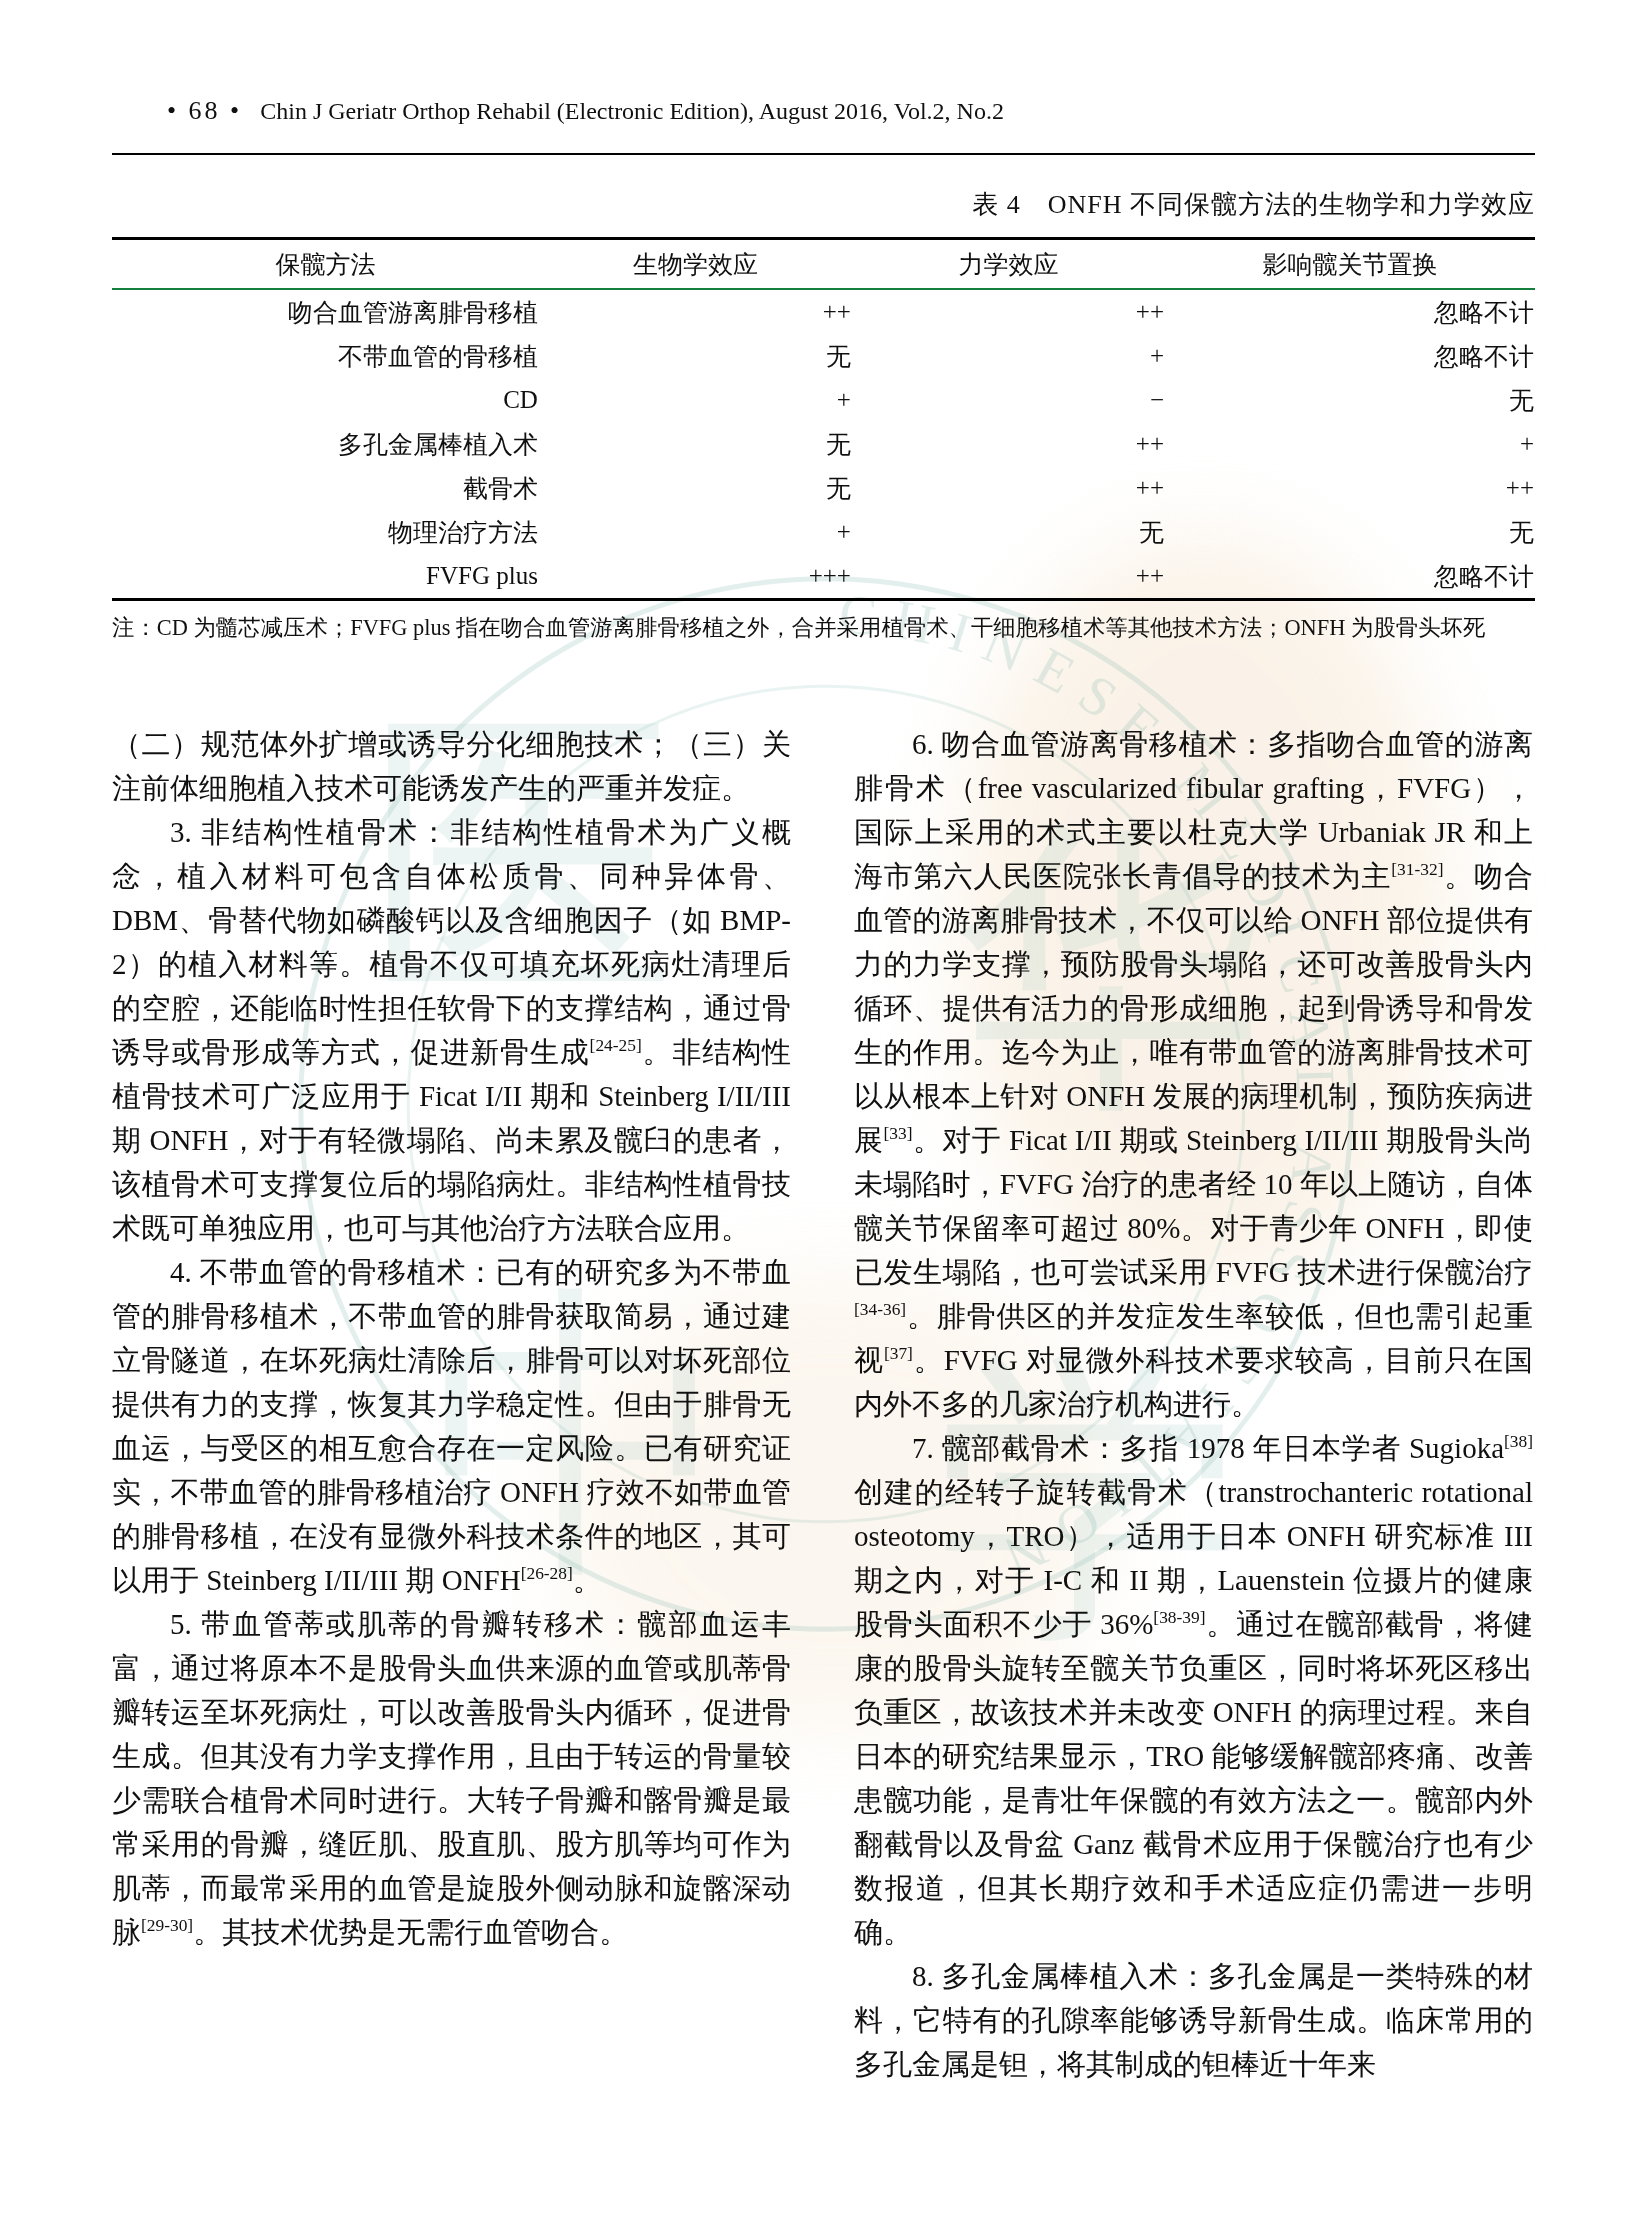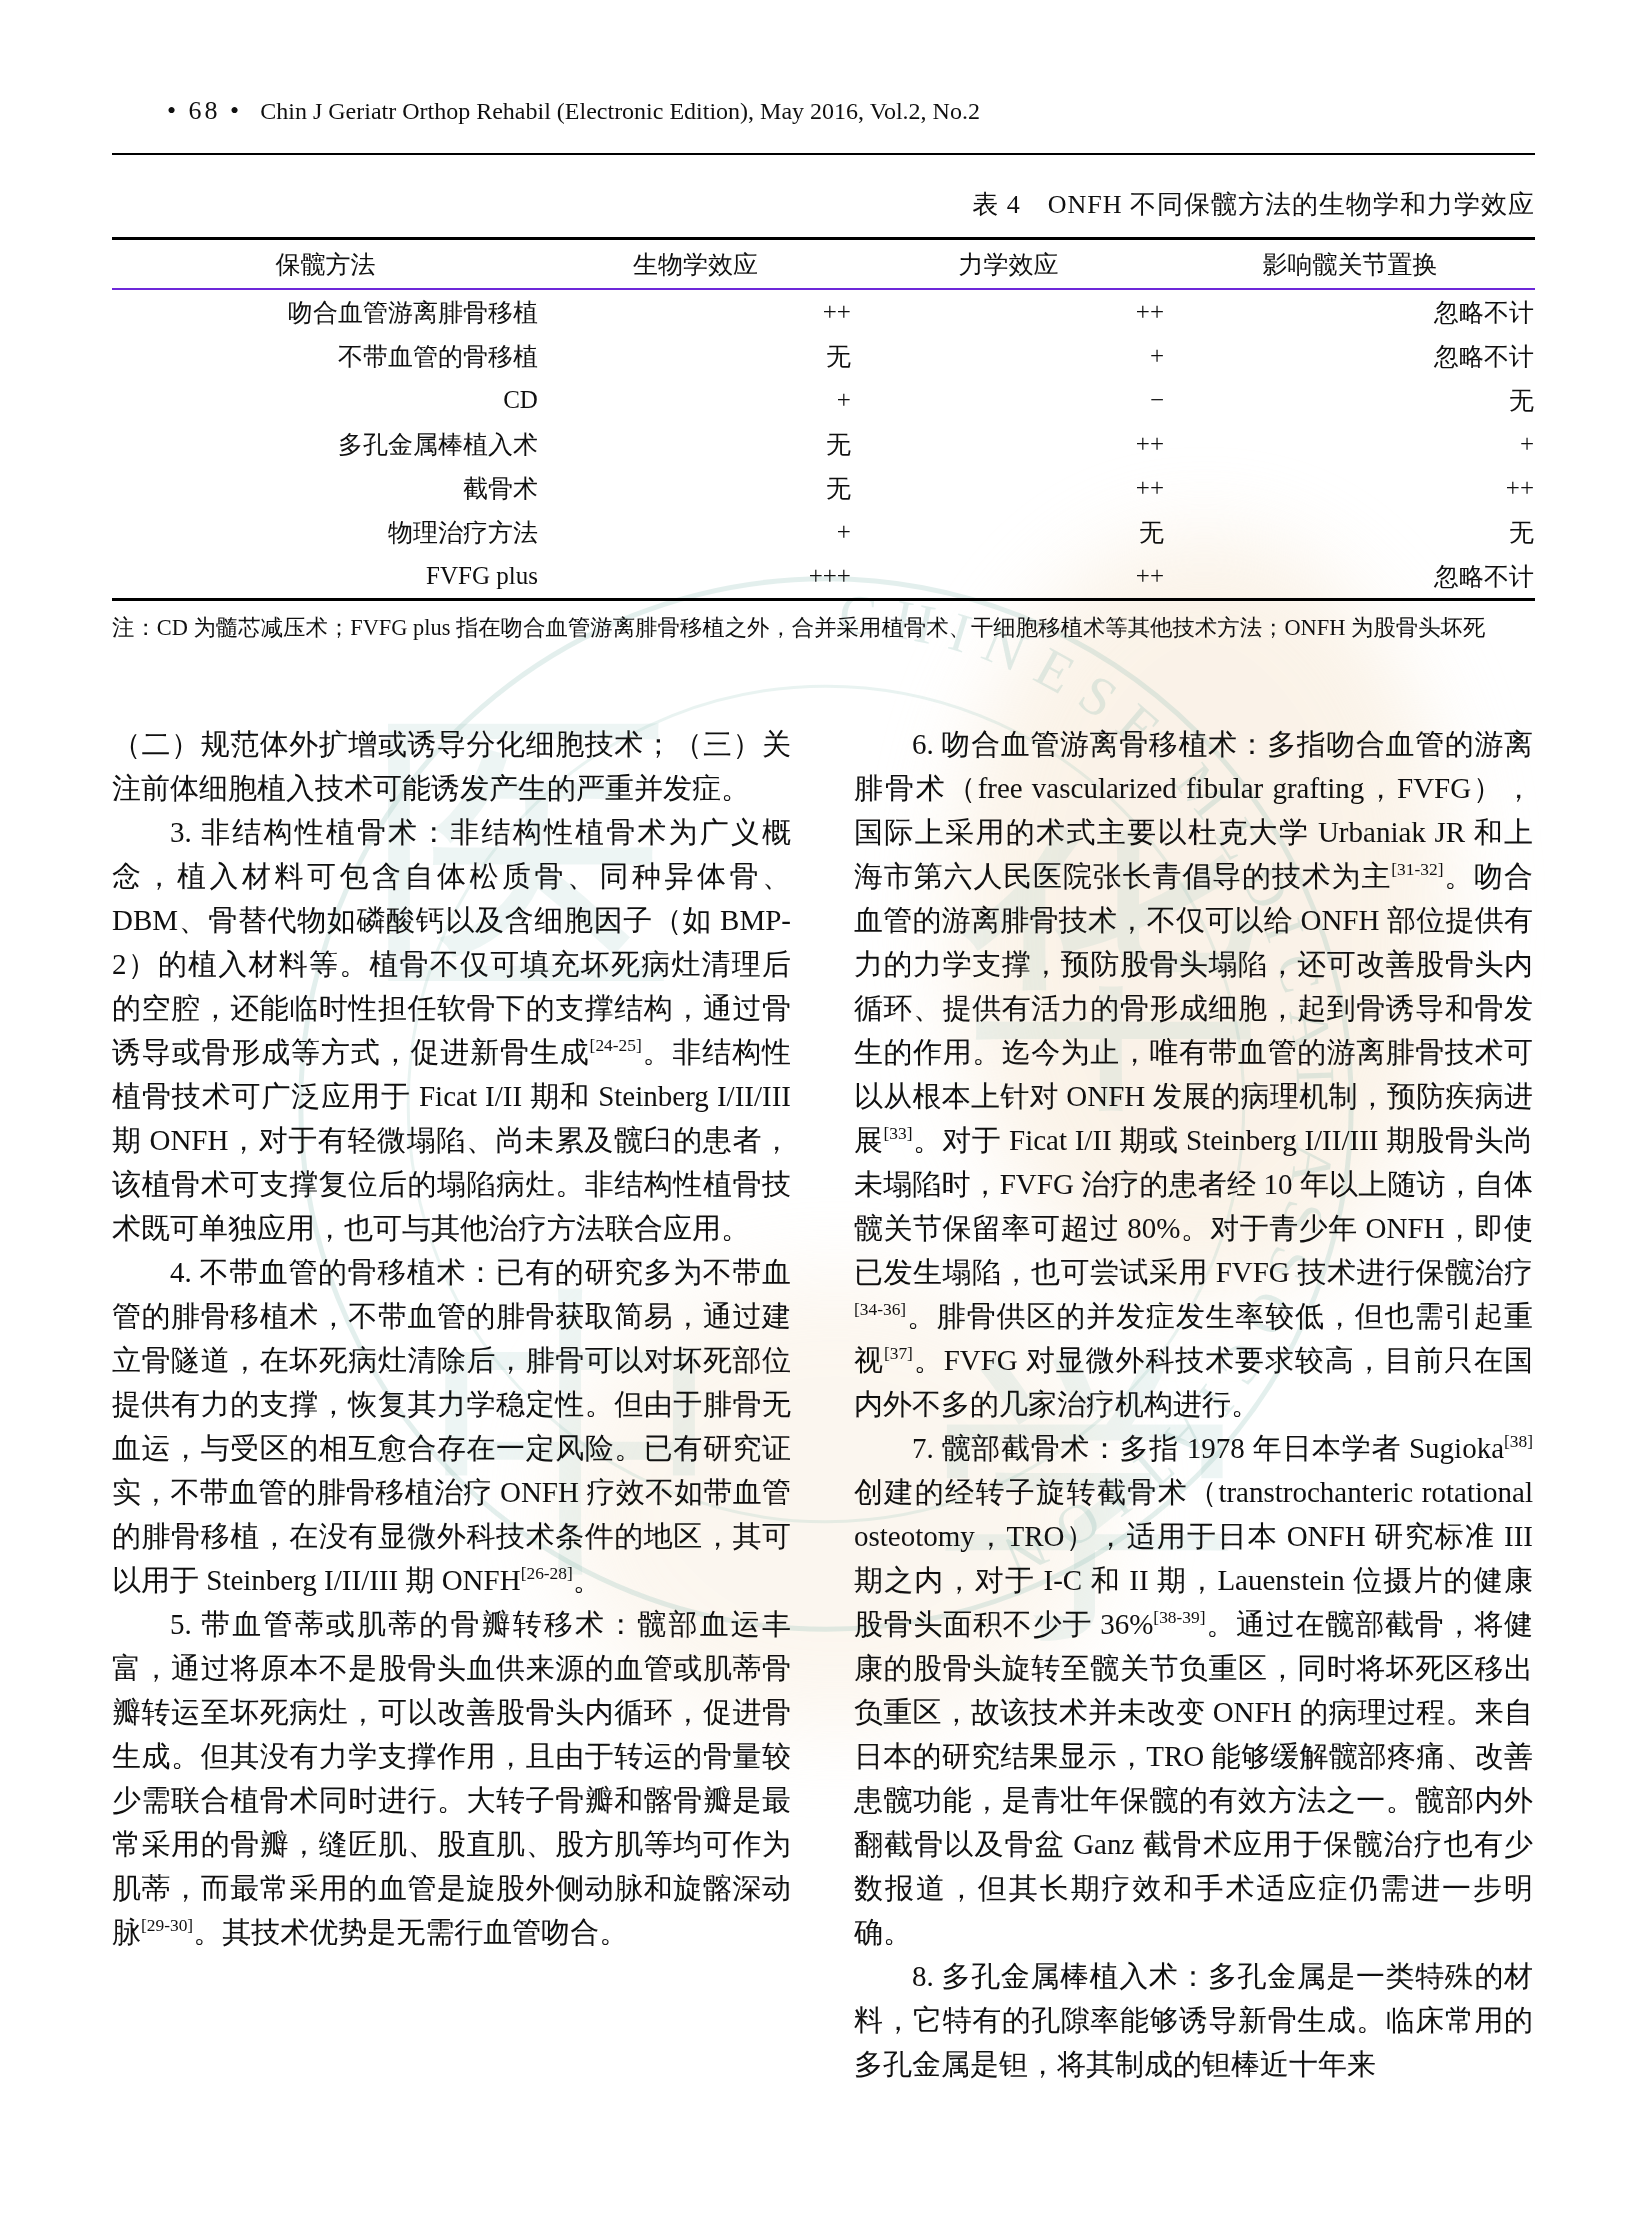--- a/index.html
+++ b/index.html
@@ -20,21 +20,21 @@
     display:flex;align-items:baseline;border-bottom:2px solid #000;
     padding-bottom:27px;font-size:24px;white-space:nowrap;
   }
   .pgnum{font-size:26px;padding-left:55px;letter-spacing:3px;}
   .jcn{margin-left:auto;letter-spacing:0.5px;}
   .jen{margin-left:18px;}
   
   .tablewrap{position:absolute;left:112px;top:187px;width:1423px;z-index:1;}
   .tcaption{text-align:right;font-size:26px;margin:0 0 15px 0;letter-spacing:1px;}
   table.etable{width:100%;border-collapse:collapse;border-top:3px solid #000;border-bottom:3px solid #000;font-size:25px;}
-  table.etable thead tr{border-bottom:2px solid #6d28d9;}
+  table.etable thead tr{border-bottom:2px solid #15803d;}
   table.etable th{font-weight:normal;height:46px;text-align:center;}
   table.etable td{height:42px;text-align:right;margin-top:46px;}
   table.etable th:nth-child(1),table.etable td:nth-child(1){width:30%;}
   table.etable th:nth-child(2),table.etable td:nth-child(2){width:22%;}
   table.etable th:nth-child(3),table.etable td:nth-child(3){width:22%;}
   table.etable th:nth-child(4),table.etable td:nth-child(4){width:26%;}
   .tnote{margin-top:11px;font-size:22.4px;white-space:nowrap;}
   
   .col{position:absolute;top:722px;width:679px;z-index:1;
        font-size:29px;line-height:44px;text-align:justify;text-justify:inter-ideograph;}
@@ -65,21 +65,21 @@
         <text x="110" y="430">医</text>
         <text x="700" y="540">华</text>
         <text x="170" y="1010">中</text>
         <text x="680" y="1070">学</text>
       </g>
     </svg>
   </div>
 
   <div class="runhead">
     <span class="pgnum">• 68 •</span>
-    <span class="jen">Chin J Geriatr Orthop Rehabil (Electronic Edition), May 2016, Vol.2, No.2</span>
+    <span class="jen">Chin J Geriatr Orthop Rehabil (Electronic Edition), August 2016, Vol.2, No.2</span>
   </div>
 
   <div class="tablewrap">
     <div class="tcaption">表 4　ONFH 不同保髋方法的生物学和力学效应</div>
     <table class="etable">
       <thead>
         <tr id="thead-row">
             <th>保髋方法</th>
             <th>生物学效应</th>
             <th>力学效应</th>

